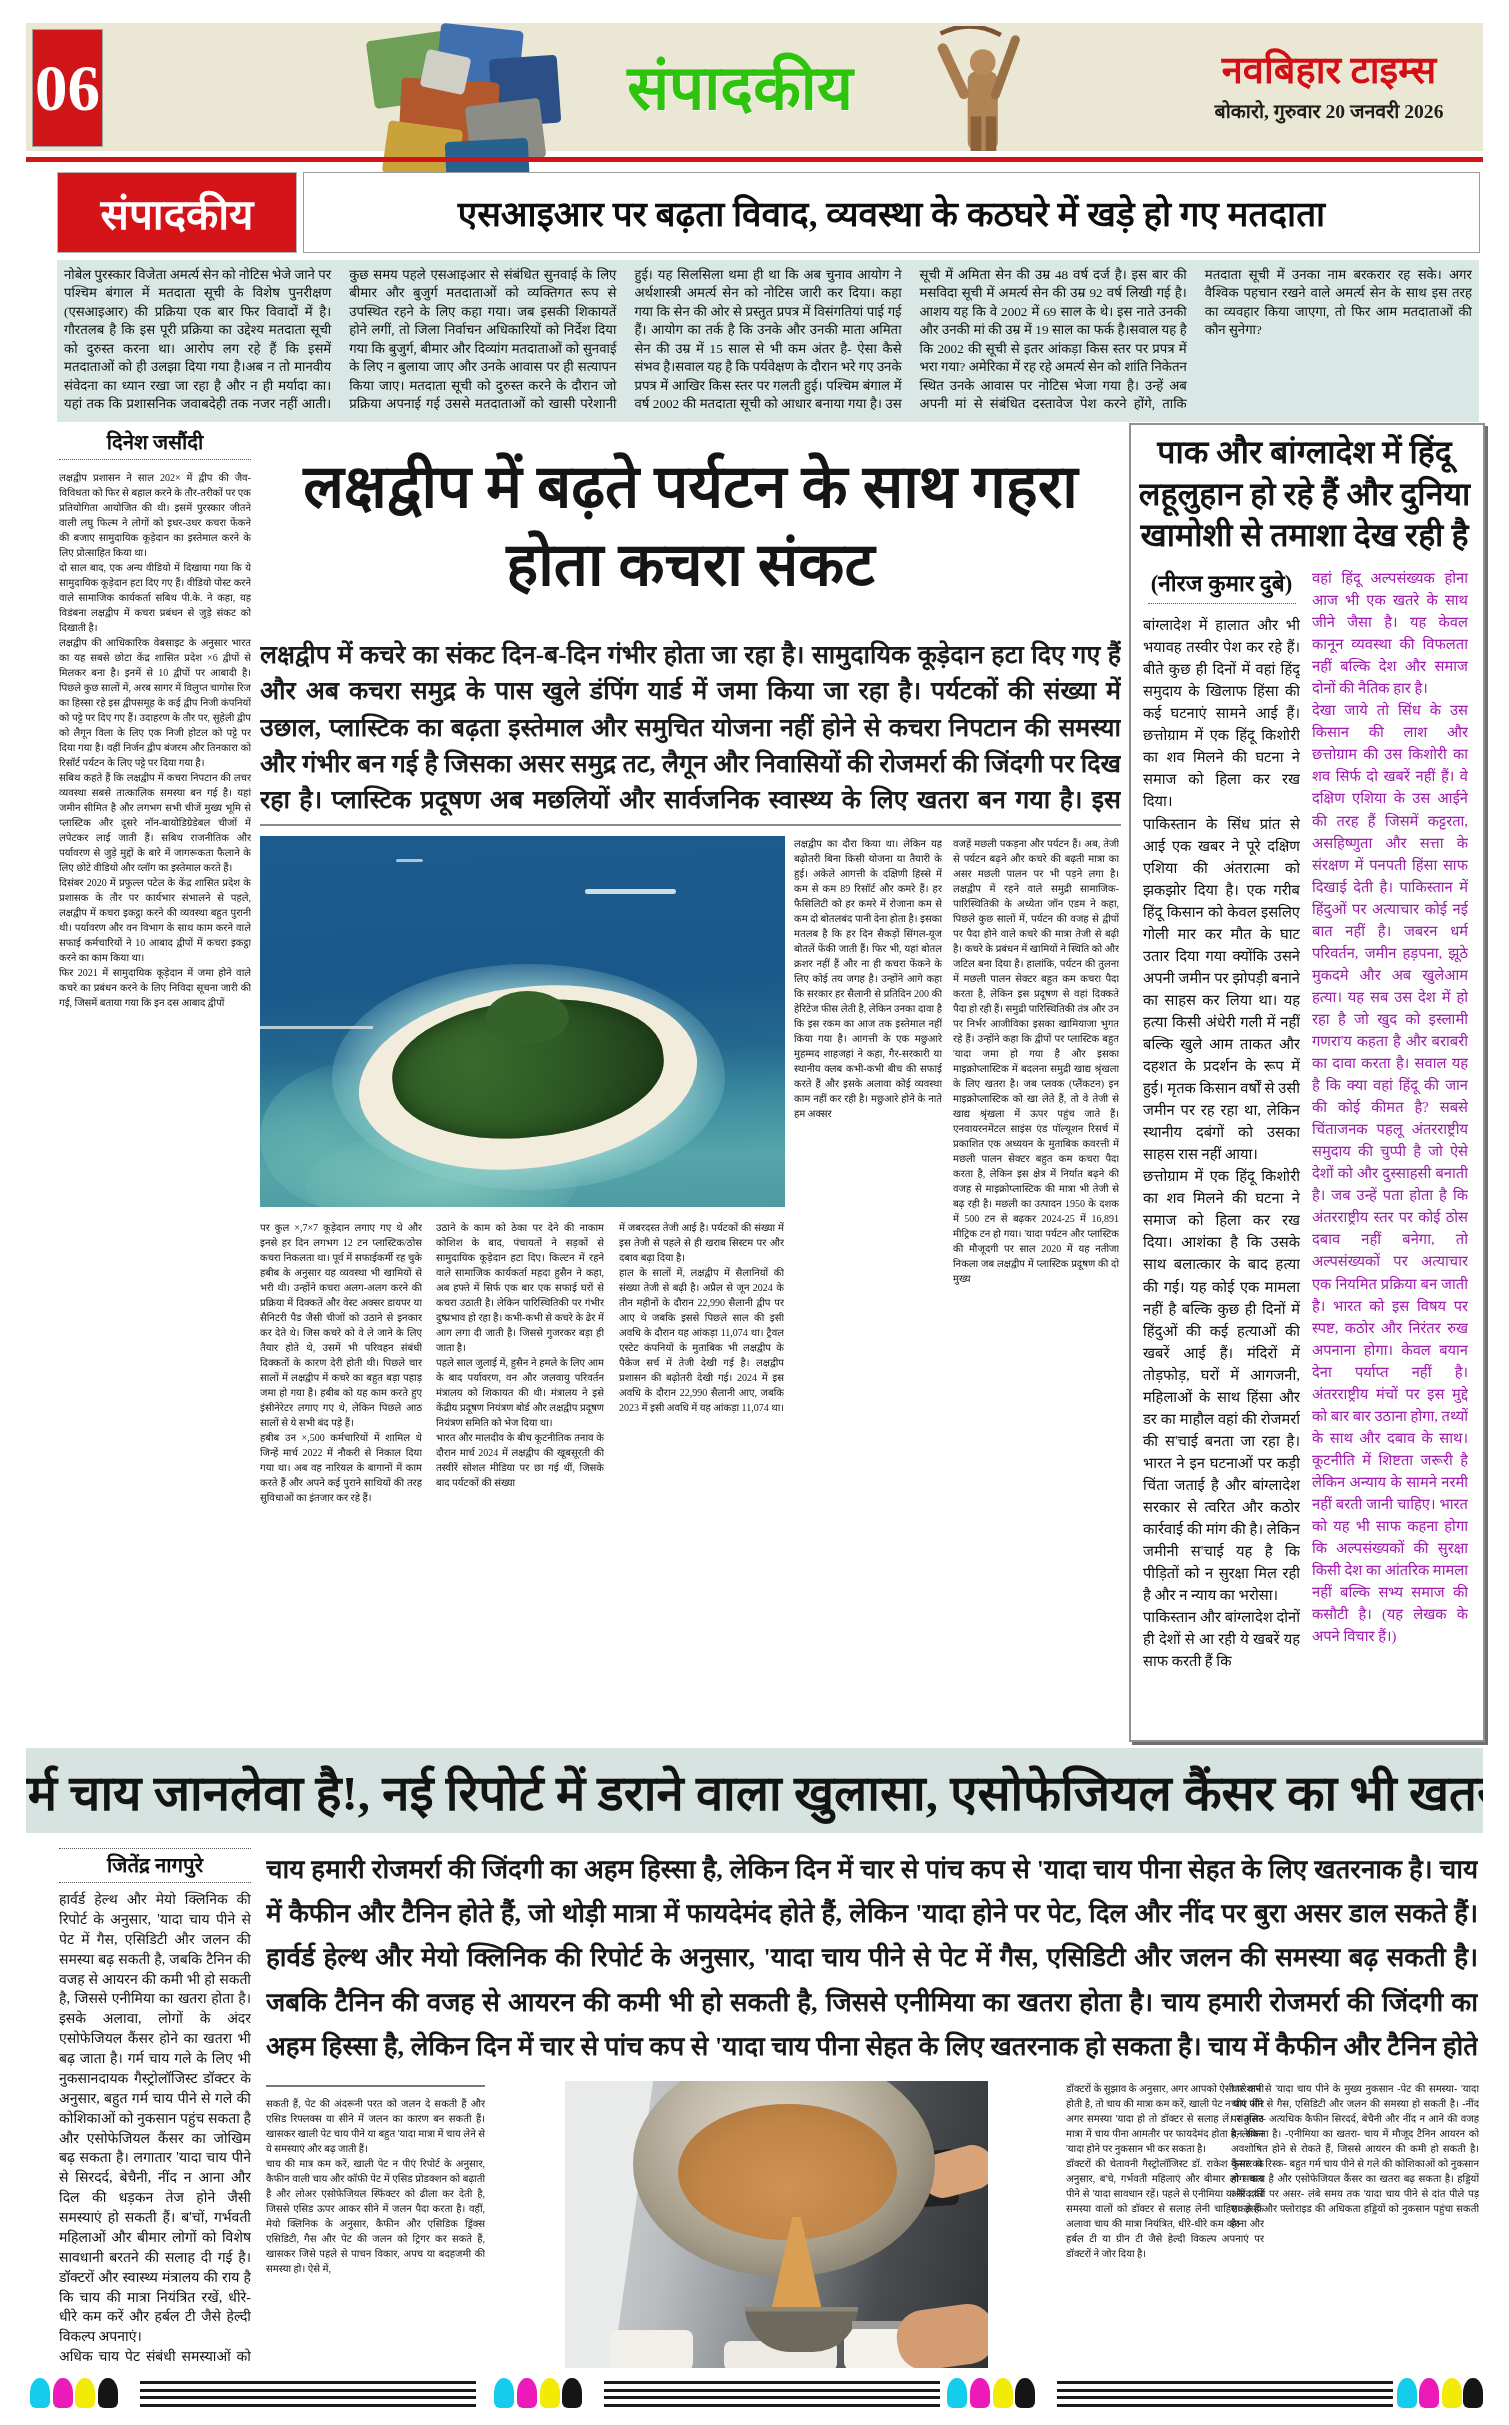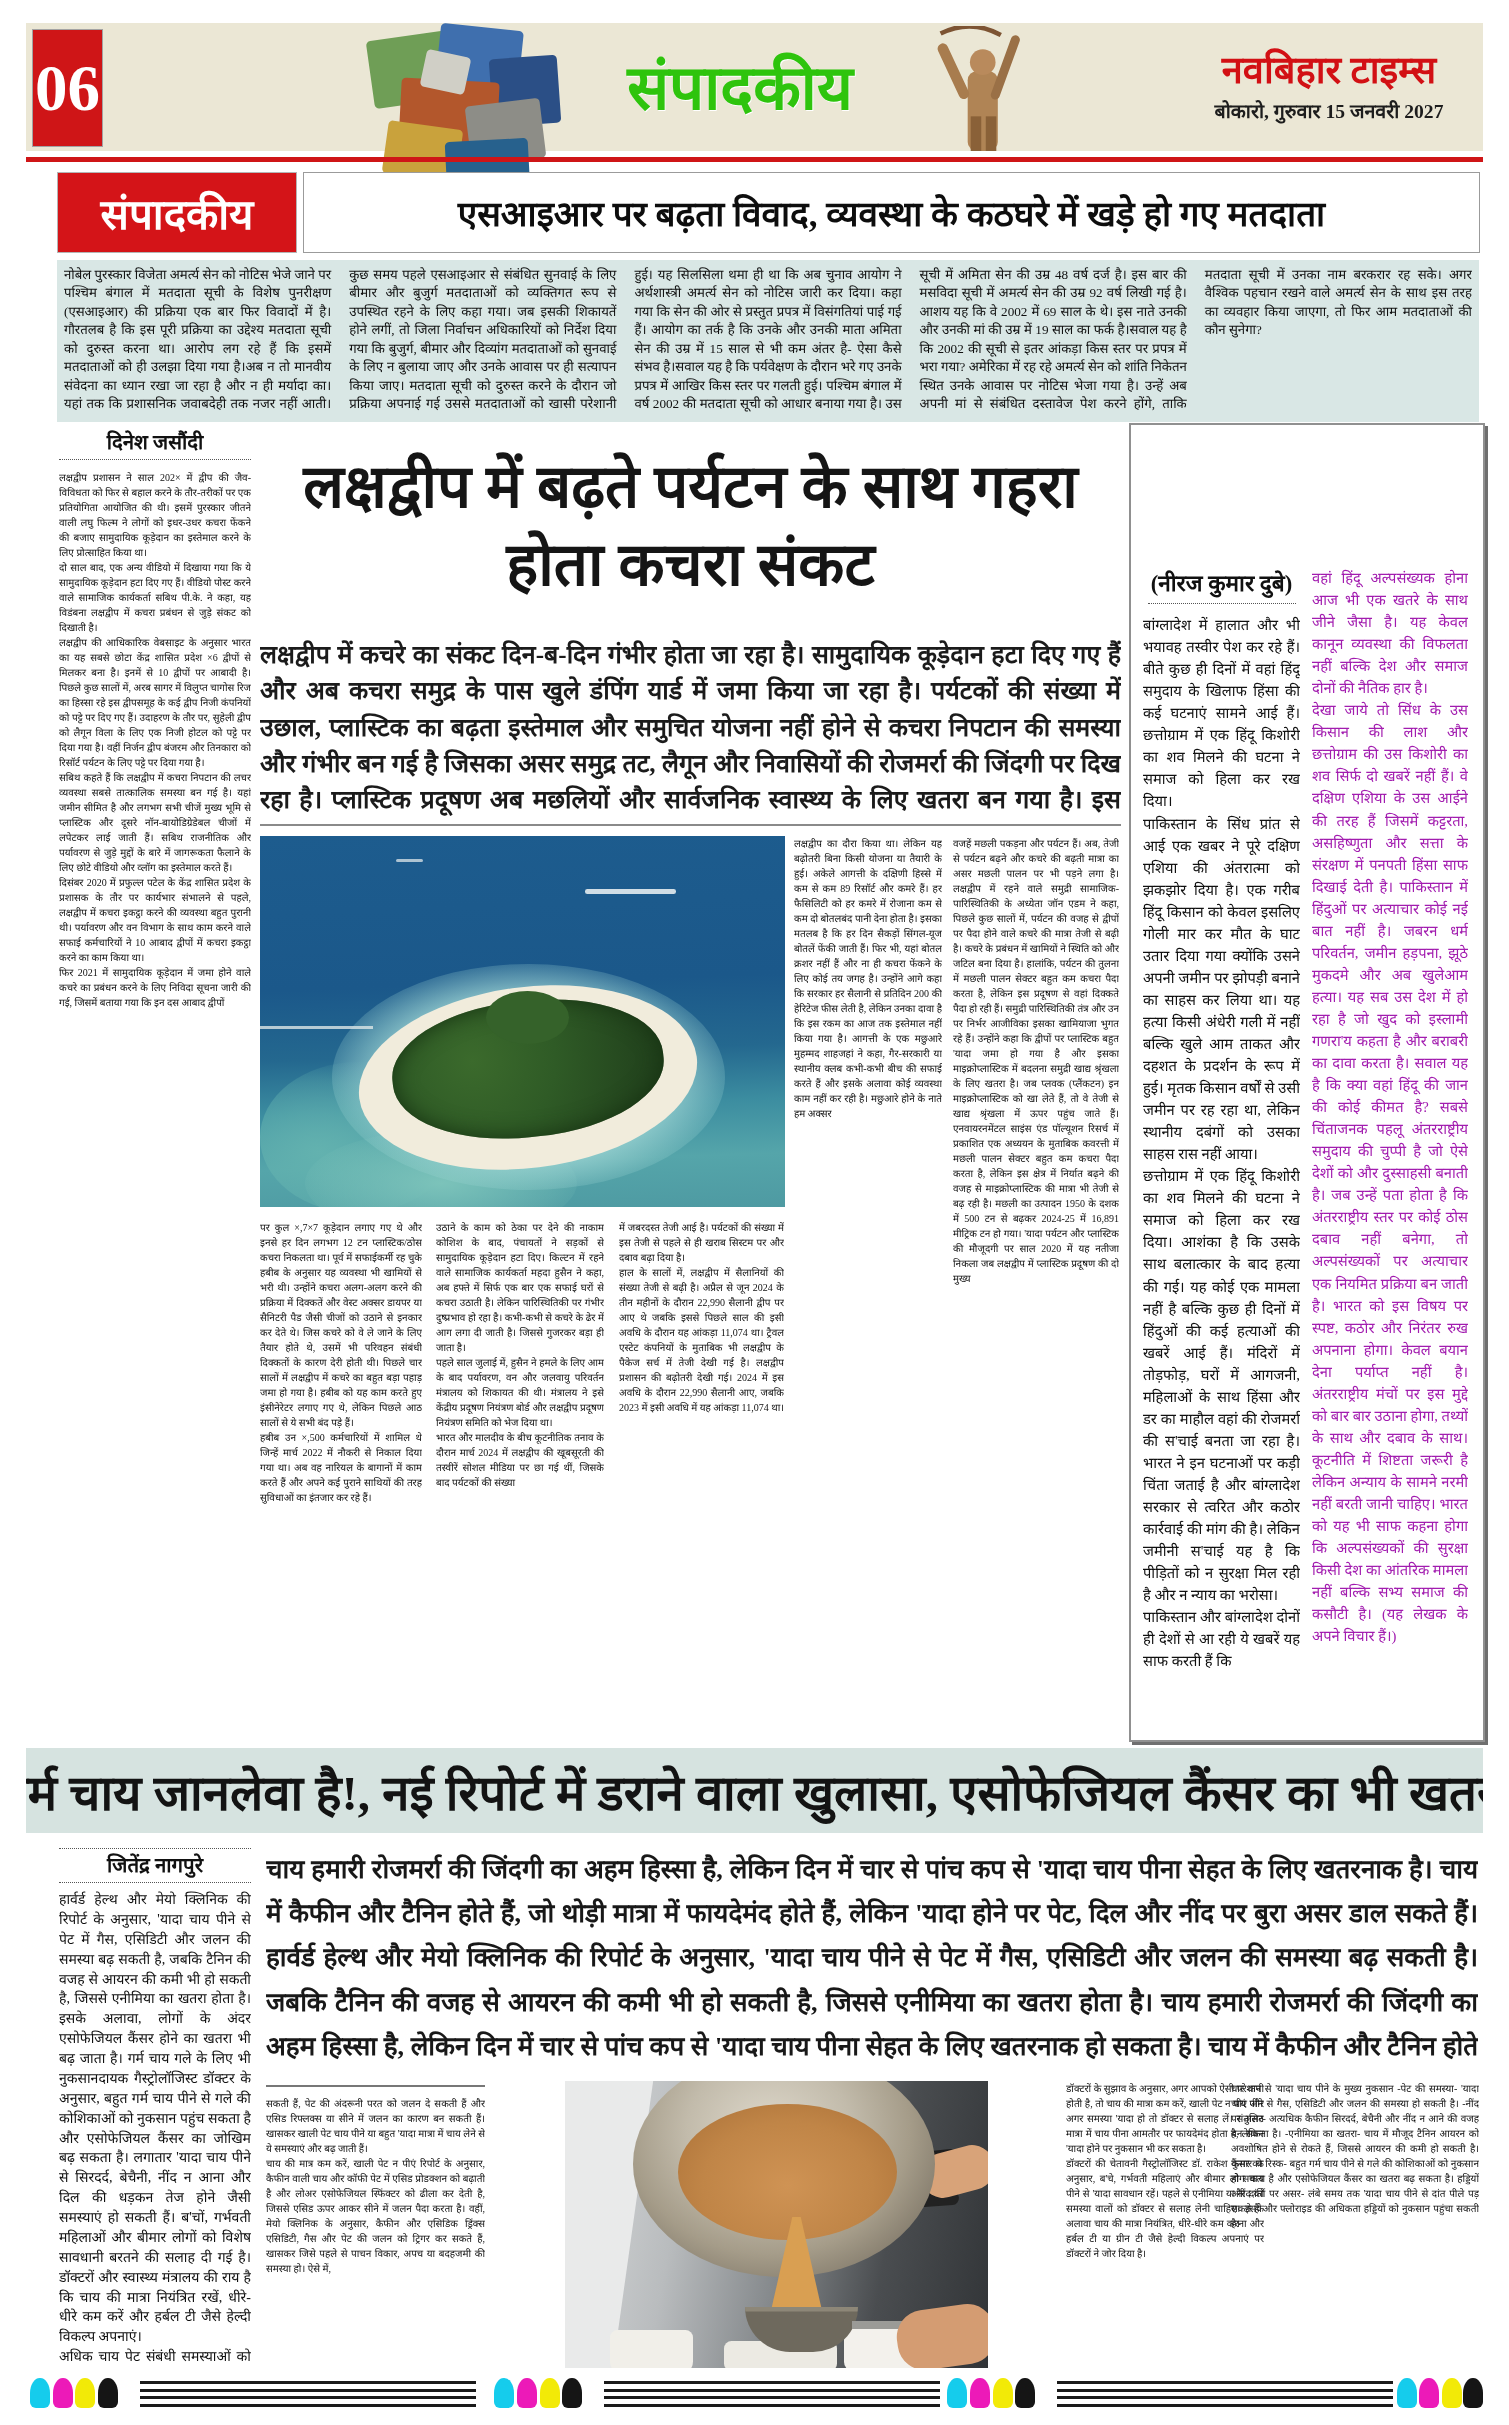--- a/index.html
+++ b/index.html
@@ -122,21 +122,21 @@
     <circle cx="116" cy="48" r="17" fill="#b98a5c"></circle>
     <rect x="70" y="20" width="14" height="80" rx="7" fill="#a87c4e" transform="rotate(-25 77 60)"></rect>
     <rect x="140" y="10" width="12" height="90" rx="6" fill="#9a7046" transform="rotate(20 146 55)"></rect>
     <path d="M60 10 Q100 -10 140 12" stroke="#7d5433" stroke-width="6" fill="none"></path>
     <rect x="100" y="120" width="14" height="46" fill="#8a6138"></rect>
     <rect x="120" y="120" width="14" height="46" fill="#8a6138"></rect>
   </svg>
 </div>
 
 <div class="abs paper-name">नवबिहार टाइम्स</div>
-<div class="abs dateline">बोकारो, गुरुवार 15 जनवरी 2027</div>
+<div class="abs dateline">बोकारो, गुरुवार 20 जनवरी 2026</div>
 
 <div class="abs red-rule"></div>
 
 <div class="abs edit-label-box">
   <span class="edit-label">संपादकीय</span>
 </div>
 <div class="abs edit-headline-box">
   <span class="edit-headline">एसआइआर पर बढ़ता विवाद, व्यवस्था के कठघरे में खड़े हो गए मतदाता</span>
 </div>
 <div class="abs edit-body-bg"></div>
@@ -171,20 +171,21 @@
 हबीब उन ×,500 कर्मचारियों में शामिल थे जिन्हें मार्च 2022 में नौकरी से निकाल दिया गया था। अब वह नारियल के बागानों में काम करते हैं और अपने कई पुराने साथियों की तरह सुविधाओं का इंतजार कर रहे हैं।</div>
 <div class="col" style="left:436px;top:1220px;width:168px;height:518px;">उठाने के काम को ठेका पर देने की नाकाम कोशिश के बाद, पंचायतों ने सड़कों से सामुदायिक कूड़ेदान हटा दिए। किल्टन में रहने वाले सामाजिक कार्यकर्ता महदा हुसैन ने कहा, अब हफ्ते में सिर्फ एक बार एक सफाई घरों से कचरा उठाती है। लेकिन पारिस्थितिकी पर गंभीर दुष्प्रभाव हो रहा है। कभी-कभी से कचरे के ढेर में आग लगा दी जाती है। जिससे गुजरकर बड़ा ही जाता है।
 पहले साल जुलाई में, हुसैन ने हमले के लिए आम के बाद पर्यावरण, वन और जलवायु परिवर्तन मंत्रालय को शिकायत की थी। मंत्रालय ने इसे केंद्रीय प्रदूषण नियंत्रण बोर्ड और लक्षद्वीप प्रदूषण नियंत्रण समिति को भेज दिया था।
 भारत और मालदीव के बीच कूटनीतिक तनाव के दौरान मार्च 2024 में लक्षद्वीप की खूबसूरती की तस्वीरें सोशल मीडिया पर छा गई थीं, जिसके बाद पर्यटकों की संख्या</div>
 <div class="col" style="left:619px;top:1220px;width:165px;height:518px;">में जबरदस्त तेजी आई है। पर्यटकों की संख्या में इस तेजी से पहले से ही खराब सिस्टम पर और दबाव बढ़ा दिया है।
 हाल के सालों में, लक्षद्वीप में सैलानियों की संख्या तेजी से बढ़ी है। अप्रैल से जून 2024 के तीन महीनों के दौरान 22,990 सैलानी द्वीप पर आए थे जबकि इससे पिछले साल की इसी अवधि के दौरान यह आंकड़ा 11,074 था। ट्रैवल एस्टेट कंपनियों के मुताबिक भी लक्षद्वीप के पैकेज सर्च में तेजी देखी गई है। लक्षद्वीप प्रशासन की बढ़ोतरी देखी गई। 2024 में इस अवधि के दौरान 22,990 सैलानी आए, जबकि 2023 में इसी अवधि में यह आंकड़ा 11,074 था।</div>
 <div class="col" style="left:794px;top:836px;width:148px;height:901px;">लक्षद्वीप का दौरा किया था। लेकिन यह बढ़ोतरी बिना किसी योजना या तैयारी के हुई। अकेले आगत्ती के दक्षिणी हिस्से में कम से कम 89 रिसॉर्ट और कमरे हैं। हर फैसिलिटी को हर कमरे में रोजाना कम से कम दो बोतलबंद पानी देना होता है। इसका मतलब है कि हर दिन सैकड़ों सिंगल-यूज बोतलें फेंकी जाती हैं। फिर भी, यहां बोतल क्रशर नहीं हैं और ना ही कचरा फेंकने के लिए कोई तय जगह है। उन्होंने आगे कहा कि सरकार हर सैलानी से प्रतिदिन 200 की हेरिटेज फीस लेती है, लेकिन उनका दावा है कि इस रकम का आज तक इस्तेमाल नहीं किया गया है। आगत्ती के एक मछुआरे मुहम्मद शाहजहां ने कहा, गैर-सरकारी या स्थानीय क्लब कभी-कभी बीच की सफाई करते हैं और इसके अलावा कोई व्यवस्था काम नहीं कर रही है। मछुआरे होने के नाते हम अक्सर</div>
 <div class="col" style="left:953px;top:836px;width:166px;height:901px;">वजहें मछली पकड़ना और पर्यटन हैं। अब, तेजी से पर्यटन बढ़ने और कचरे की बढ़ती मात्रा का असर मछली पालन पर भी पड़ने लगा है। लक्षद्वीप में रहने वाले समुद्री सामाजिक-पारिस्थितिकी के अध्येता जॉन एडम ने कहा, पिछले कुछ सालों में, पर्यटन की वजह से द्वीपों पर पैदा होने वाले कचरे की मात्रा तेजी से बढ़ी है। कचरे के प्रबंधन में खामियों ने स्थिति को और जटिल बना दिया है। हालांकि, पर्यटन की तुलना में मछली पालन सेक्टर बहुत कम कचरा पैदा करता है, लेकिन इस प्रदूषण से वहां दिक्कते पैदा हो रही हैं। समुद्री पारिस्थितिकी तंत्र और उन पर निर्भर आजीविका इसका खामियाजा भुगत रहे हैं। उन्होंने कहा कि द्वीपों पर प्लास्टिक बहुत 'यादा जमा हो गया है और इसका माइक्रोप्लास्टिक में बदलना समुद्री खाद्य श्रृंखला के लिए खतरा है। जब प्लवक (प्लैंकटन) इन माइक्रोप्लास्टिक को खा लेते हैं, तो वे तेजी से खाद्य श्रृंखला में ऊपर पहुंच जाते हैं। एनवायरनमेंटल साइंस एंड पॉल्यूशन रिसर्च में प्रकाशित एक अध्ययन के मुताबिक कवरत्ती में मछली पालन सेक्टर बहुत कम कचरा पैदा करता है, लेकिन इस क्षेत्र में निर्यात बढ़ने की वजह से माइक्रोप्लास्टिक की मात्रा भी तेजी से बढ़ रही है। मछली का उत्पादन 1950 के दशक में 500 टन से बढ़कर 2024-25 में 16,891 मीट्रिक टन हो गया। 'यादा पर्यटन और प्लास्टिक की मौजूदगी पर साल 2020 में यह नतीजा निकला जब लक्षद्वीप में प्लास्टिक प्रदूषण की दो मुख्य</div>
 
 <div class="abs sidebox">
+  <div class="sidebox-headline">पाक और बांग्लादेश में हिंदू लहूलुहान हो रहे हैं और दुनिया खामोशी से तमाशा देख रही है</div>
   <div style="position:absolute;left:12px;top:142px;width:157px;height:1155px;overflow:hidden;">
     <div class="sidebox-byline">(नीरज कुमार दुबे)</div>
     <div style="text-align:justify;font-size:14.7px;line-height:1.5;white-space:pre-line;color:#101010;">बांग्लादेश में हालात और भी भयावह तस्वीर पेश कर रहे हैं। बीते कुछ ही दिनों में वहां हिंदू समुदाय के खिलाफ हिंसा की कई घटनाएं सामने आई हैं। छत्तोग्राम में एक हिंदू किशोरी का शव मिलने की घटना ने समाज को हिला कर रख दिया।
 पाकिस्तान के सिंध प्रांत से आई एक खबर ने पूरे दक्षिण एशिया की अंतरात्मा को झकझोर दिया है। एक गरीब हिंदू किसान को केवल इसलिए गोली मार कर मौत के घाट उतार दिया गया क्योंकि उसने अपनी जमीन पर झोपड़ी बनाने का साहस कर लिया था। यह हत्या किसी अंधेरी गली में नहीं बल्कि खुले आम ताकत और दहशत के प्रदर्शन के रूप में हुई। मृतक किसान वर्षों से उसी जमीन पर रह रहा था, लेकिन स्थानीय दबंगों को उसका साहस रास नहीं आया।
 छत्तोग्राम में एक हिंदू किशोरी का शव मिलने की घटना ने समाज को हिला कर रख दिया। आशंका है कि उसके साथ बलात्कार के बाद हत्या की गई। यह कोई एक मामला नहीं है बल्कि कुछ ही दिनों में हिंदुओं की कई हत्याओं की खबरें आई हैं। मंदिरों में तोड़फोड़, घरों में आगजनी, महिलाओं के साथ हिंसा और डर का माहौल वहां की रोजमर्रा की स'चाई बनता जा रहा है। भारत ने इन घटनाओं पर कड़ी चिंता जताई है और बांग्लादेश सरकार से त्वरित और कठोर कार्रवाई की मांग की है। लेकिन जमीनी स'चाई यह है कि पीड़ितों को न सुरक्षा मिल रही है और न न्याय का भरोसा।
 पाकिस्तान और बांग्लादेश दोनों ही देशों से आ रही ये खबरें यह साफ करती हैं कि</div>
   </div>
   <div style="position:absolute;left:181px;top:142px;width:156px;height:1155px;overflow:hidden;
               text-align:justify;font-size:14.7px;line-height:1.5;white-space:pre-line;color:#a21caf;">वहां हिंदू अल्पसंख्यक होना आज भी एक खतरे के साथ जीने जैसा है। यह केवल कानून व्यवस्था की विफलता नहीं बल्कि देश और समाज दोनों की नैतिक हार है।
 देखा जाये तो सिंध के उस किसान की लाश और छत्तोग्राम की उस किशोरी का शव सिर्फ दो खबरें नहीं हैं। वे दक्षिण एशिया के उस आईने की तरह हैं जिसमें कट्टरता, असहिष्णुता और सत्ता के संरक्षण में पनपती हिंसा साफ दिखाई देती है। पाकिस्तान में हिंदुओं पर अत्याचार कोई नई बात नहीं है। जबरन धर्म परिवर्तन, जमीन हड़पना, झूठे मुकदमे और अब खुलेआम हत्या। यह सब उस देश में हो रहा है जो खुद को इस्लामी गणरा'य कहता है और बराबरी का दावा करता है। सवाल यह है कि क्या वहां हिंदू की जान की कोई कीमत है? सबसे चिंताजनक पहलू अंतरराष्ट्रीय समुदाय की चुप्पी है जो ऐसे देशों को और दुस्साहसी बनाती है। जब उन्हें पता होता है कि अंतरराष्ट्रीय स्तर पर कोई ठोस दबाव नहीं बनेगा, तो अल्पसंख्यकों पर अत्याचार एक नियमित प्रक्रिया बन जाती है। भारत को इस विषय पर स्पष्ट, कठोर और निरंतर रुख अपनाना होगा। केवल बयान देना पर्याप्त नहीं है। अंतरराष्ट्रीय मंचों पर इस मुद्दे को बार बार उठाना होगा, तथ्यों के साथ और दबाव के साथ। कूटनीति में शिष्टता जरूरी है लेकिन अन्याय के सामने नरमी नहीं बरती जानी चाहिए। भारत को यह भी साफ कहना होगा कि अल्पसंख्यकों की सुरक्षा किसी देश का आंतरिक मामला नहीं बल्कि सभ्य समाज की कसौटी है। (यह लेखक के अपने विचार हैं।)</div>

